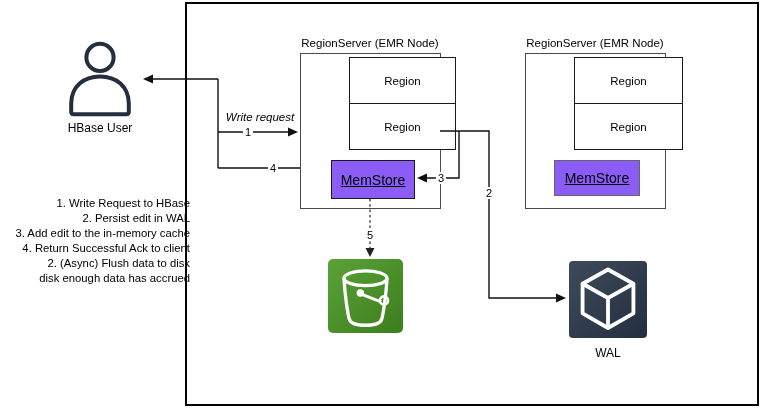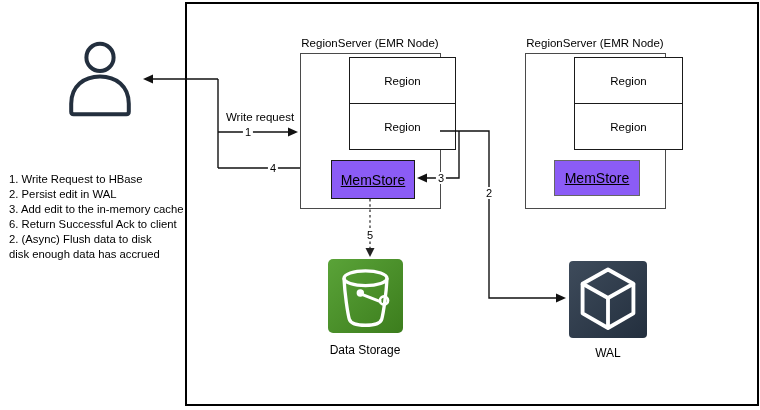--- a/index.html
+++ b/index.html
@@ -15,21 +15,21 @@
   .region-cell{flex:1;display:flex;align-items:center;justify-content:center;font-size:11.5px;background:#fff;}
   .region-cell + .region-cell{border-top:1px solid #1a1a1a;}
   .memstore{background:#8b5cf6;display:flex;align-items:center;justify-content:center;font-size:14px;text-decoration:underline;}
   .ms-dark{border:1px solid #1a1a1a;}
   .ms-gray{border:1px solid #666;}
   .conn-label{
     transform:translate(-50%,-50%);background:#fff;padding:0 2px;
     font-size:11px;line-height:12px;white-space:nowrap;
   }
   #write-request-label{transform:translate(-50%,-50%);font-size:11.5px;white-space:nowrap;}
-  #steps{left:2px;top:172px;width:188px;text-align:left;font-size:11.3px;line-height:15px;margin-left:7px;}
+  #steps{left:2px;top:196px;width:188px;text-align:right;font-size:11.3px;line-height:15px;}
   .icon-label{font-size:12px;text-align:center;}
   #user-label{left:50px;top:121px;width:100px;}
   #storage-icon{left:328px;top:259px;width:75px;height:74px;border-radius:5px;
     background:linear-gradient(135deg,#5aa338 0%,#3c7d1d 100%);}
   #storage-label{left:310px;top:343px;width:110px;}
   #wal-icon{left:569px;top:261px;width:78px;height:77px;border-radius:4px;
     background:linear-gradient(135deg,#3e4b5b 0%,#232f3e 100%);}
   #wal-label{left:577px;top:346px;width:62px;}
   svg{display:block;}
   #connector-layer{left:0;top:0;pointer-events:none;}
@@ -41,26 +41,27 @@
 
   <div id="outer-border" class="abs"></div>
 
   <div class="abs" style="left:60px;top:38px;width:80px;height:82px;">
     <svg width="80" height="82" viewBox="0 0 100 102" fill="none">
       <circle cx="50" cy="24" r="17" stroke="#232f3e" stroke-width="5"></circle>
       <path d="M14,92 L14,82 C14,60 30,48 50,48 C70,48 86,60 86,82 L86,92
                Q86,95 83,95 L17,95 Q14,95 14,92 Z" stroke="#232f3e" stroke-width="5" stroke-linejoin="round"></path>
     </svg>
   </div>
+  <div id="user-label" class="abs icon-label">HBase User</div>
 
   <div id="steps" class="abs">
     <div>1. Write Request to HBase</div>
     <div>2. Persist edit in WAL</div>
     <div>3. Add edit to the in-memory cache</div>
-    <div>6. Return Successful Ack to client</div>
+    <div>4. Return Successful Ack to client</div>
     <div>2. (Async) Flush data to disk</div>
     <div>disk enough data has accrued</div>
   </div>
 
   <div class="abs rs-title" style="left:290px;top:37px;width:160px;">RegionServer (EMR Node)</div>
   <div class="abs rs-outer" style="left:300px;top:53px;width:139px;height:154px;"></div>
   <div class="abs region-stack" style="left:317px;top:57px;width:105px;height:91px;">
     <div class="region-cell">Region</div>
     <div class="region-cell">Region</div>
   </div>
@@ -77,21 +78,20 @@
   <div id="storage-icon" class="abs">
     <svg width="75" height="74" viewBox="0 0 100 100" fill="none">
       <ellipse cx="50" cy="26" rx="29" ry="10" stroke="#fff" stroke-width="4.5"></ellipse>
       <path d="M21,27 C22,48 26,74 28,81 C29.5,86.5 36,89.5 50,89.5
                C64,89.5 70.5,86.5 72,81 C74,74 78,48 79,27" stroke="#fff" stroke-width="4.5" stroke-linecap="round"></path>
       <circle cx="43" cy="46" r="5" fill="#fff"></circle>
       <path d="M46,48 L71,58" stroke="#fff" stroke-width="4"></path>
       <circle cx="75" cy="56" r="5.5" stroke="#fff" stroke-width="3.5"></circle>
     </svg>
   </div>
-  <div id="storage-label" class="abs icon-label">Data Storage</div>
 
   <div id="wal-icon" class="abs">
     <svg width="78" height="77" viewBox="0 0 100 100" fill="none">
       <path d="M50,11 L83,29.5 L50,48 L17,29.5 Z" stroke="#fff" stroke-width="5" stroke-linejoin="round"></path>
       <path d="M17,29.5 L17,68 L50,87 L83,68 L83,29.5" stroke="#fff" stroke-width="5" stroke-linejoin="round"></path>
       <path d="M50,48 L50,87" stroke="#fff" stroke-width="5"></path>
     </svg>
   </div>
   <div id="wal-label" class="abs icon-label">WAL</div>
 
@@ -113,20 +113,20 @@
     </g>
     <g fill="#111" stroke="none">
       <polygon points="143,79 153,74.5 153,83.5"></polygon>
       <polygon points="298,132 288,127.5 288,136.5"></polygon>
       <polygon points="566,298 556,293.5 556,302.5"></polygon>
       <polygon points="417,178 427,173.5 427,182.5"></polygon>
       <polygon points="370,257 365.5,248 374.5,248" fill="#222"></polygon>
     </g>
   </svg>
 
-  <div id="write-request-label" class="abs" style="left:260px;top:117px;">Write request</div>
+  <div id="write-request-label" class="abs" style="left:260px;top:117px;font-style:italic;">Write request</div>
   <div class="abs conn-label" style="left:248px;top:132px;">1</div>
   <div class="abs conn-label" style="left:273px;top:168px;">4</div>
   <div class="abs conn-label" style="left:441px;top:178px;">3</div>
   <div class="abs conn-label" style="left:489px;top:193px;">2</div>
   <div class="abs conn-label" style="left:370px;top:235px;">5</div>
 
 </div>
 
 </body></html>

